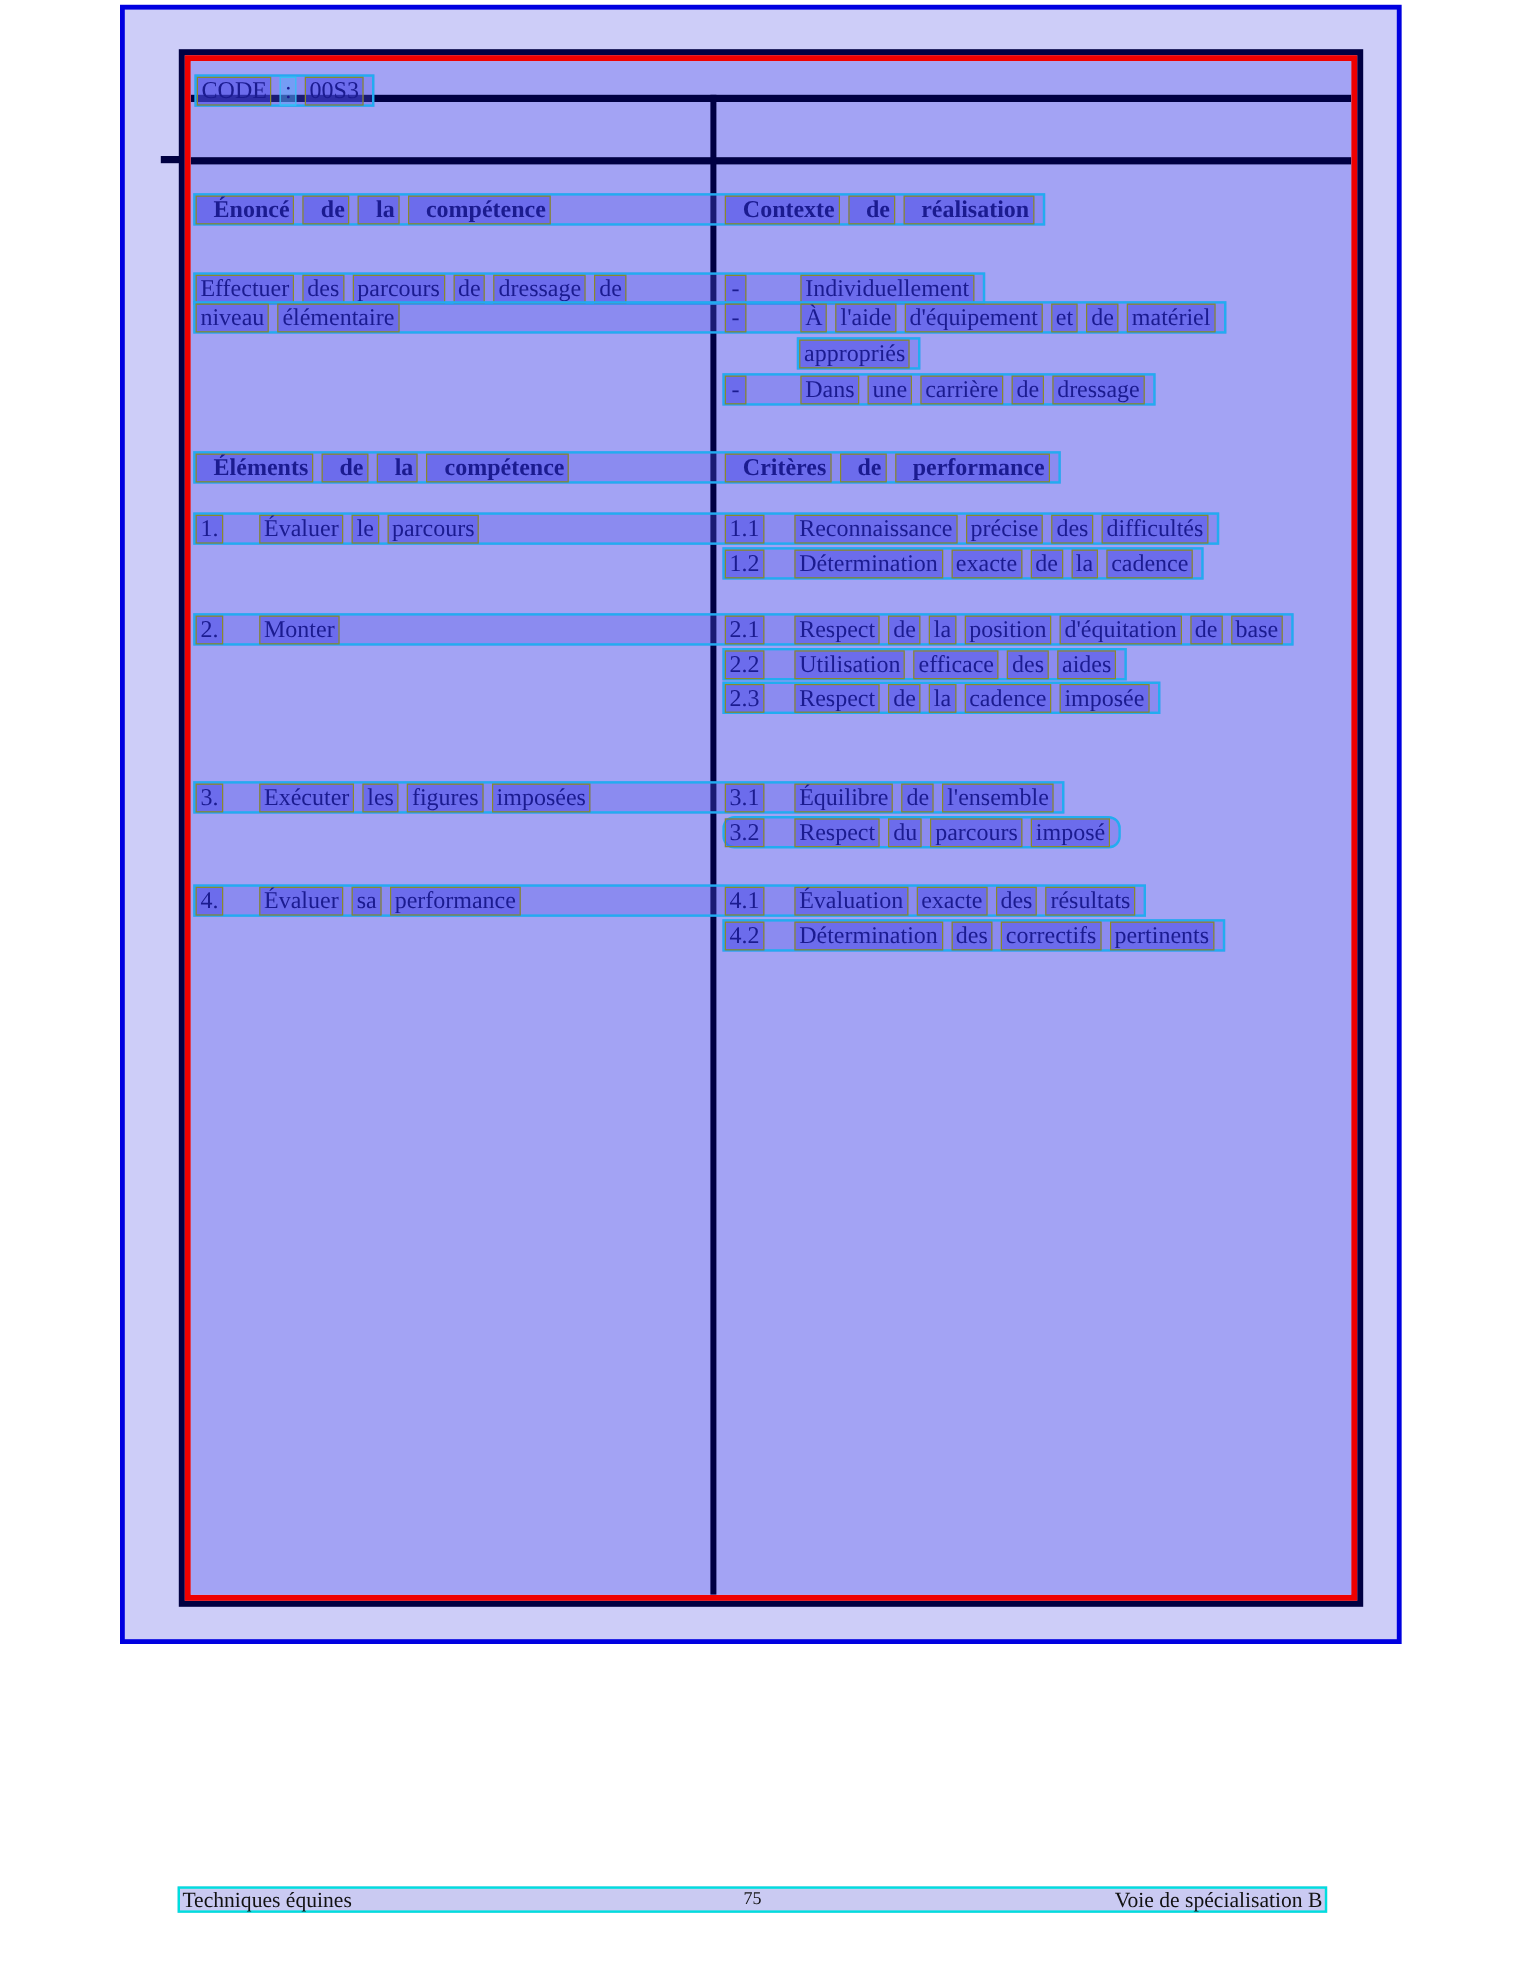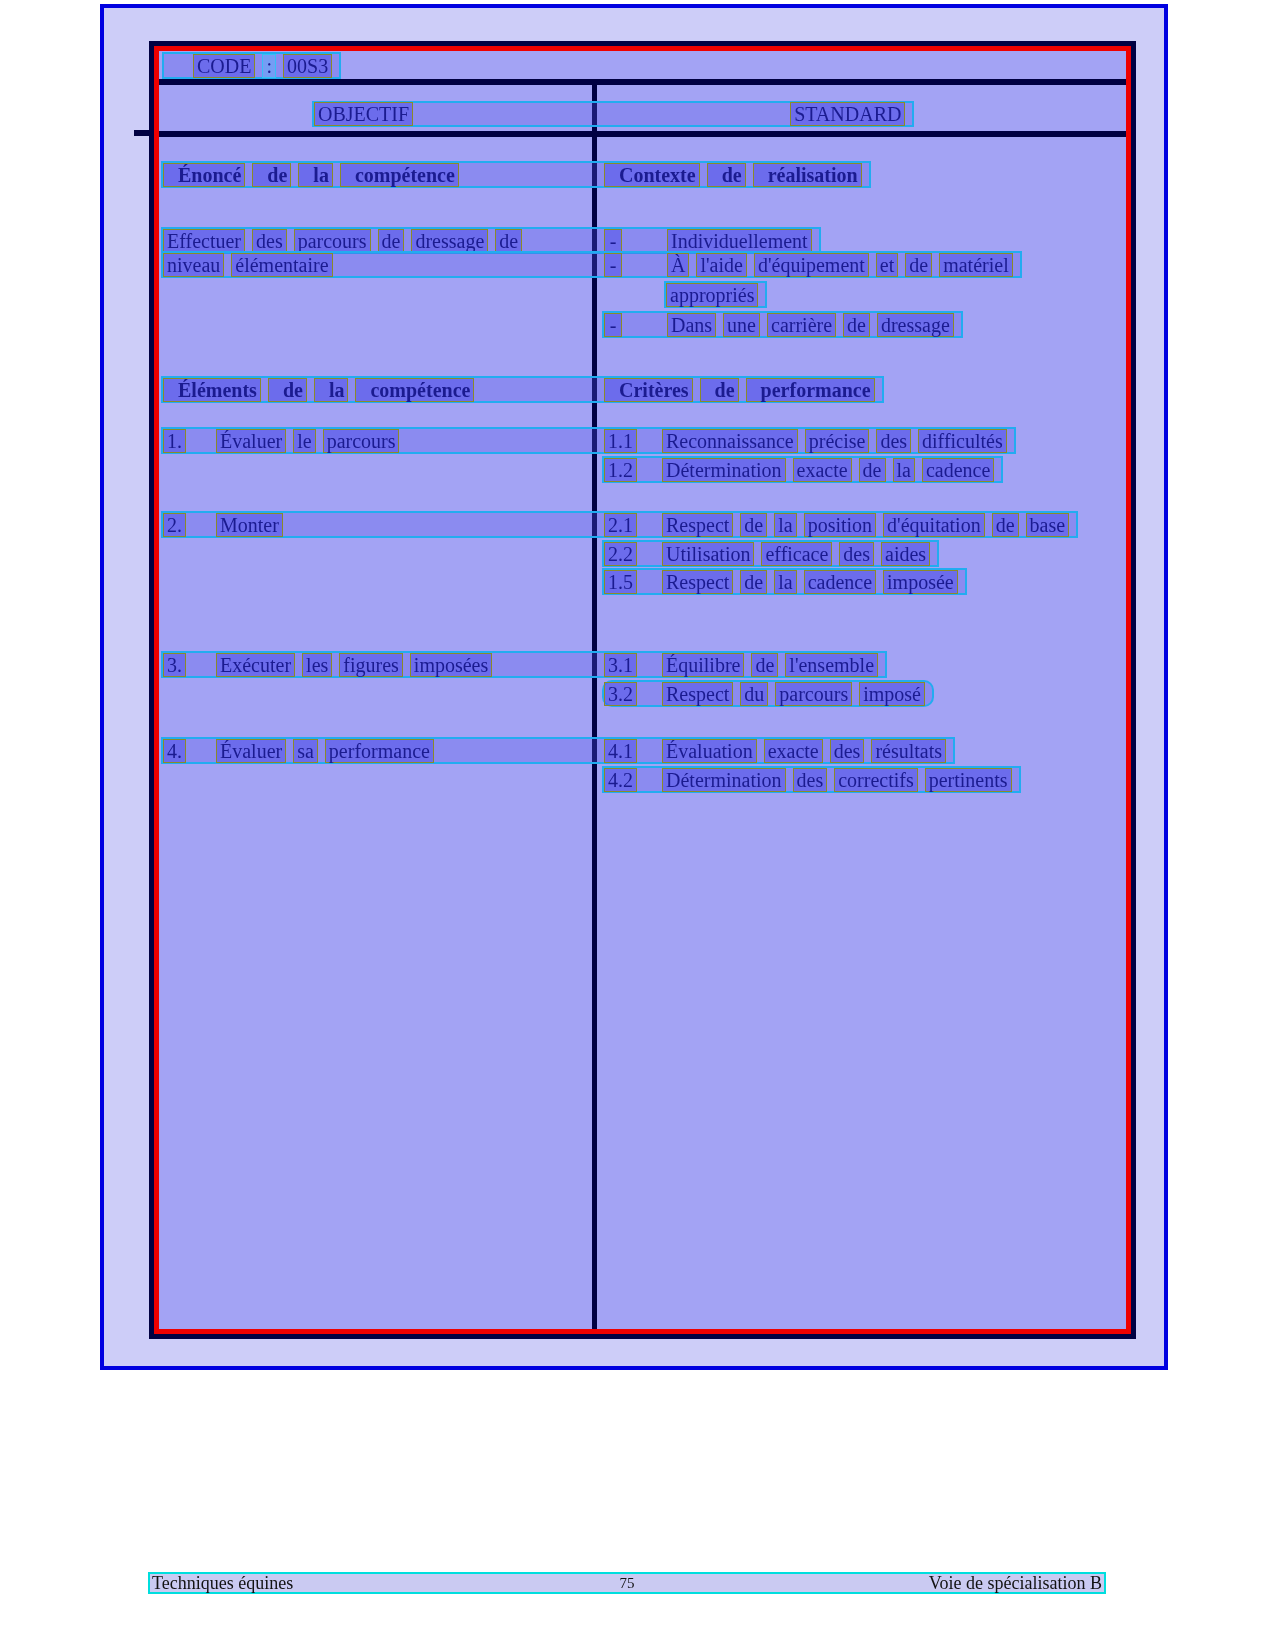--- a/index.html
+++ b/index.html
@@ -49,21 +49,21 @@
     font-size:20px;line-height:20px;padding:1px 3px;
     border:1px solid var(--olive);background:var(--wordfill);
     color:var(--ink);margin-right:7px;
   }
   .word.bold{font-weight:bold;padding-left:14px;}
   .word.colon{border-color:#35c0f5;background:rgba(90,180,250,0.45);}
   .tab-num-left{margin-right:30px;}
   .tab-num-right{margin-right:25px;}
   .tab-dash{margin-right:45px;min-width:10px;text-align:center;}
 
-  .code-strip{left:3px;top:1px;padding-left:29px;}
+  .code-strip{left:3px;top:11px;}
   .header-strip{left:153px;top:50px;height:26px;}
   .header-strip .word{font-size:20px;}
   #standard-label{margin-left:370px;}
 
   .footer-bar{
     position:absolute;left:148px;top:1572px;width:958px;height:22px;
     box-sizing:border-box;border:2px solid var(--foot-border);
     background:var(--foot-fill);color:var(--foot-ink);
     display:flex;align-items:center;font-size:18px;line-height:18px;
   }
@@ -81,24 +81,20 @@
       <div class="table-content" id="table-content">
 
         <div class="line-strip code-strip">
           <span class="word">CODE</span>
           <span class="word colon">:</span>
           <span class="word">00S3</span>
         </div>
 
         <div class="divider-h" id="row-divider-1"></div>
 
-        <div class="line-strip header-strip">
-          <span class="word" id="objectif-label">OBJECTIF</span>
-          <span class="word" id="standard-label">STANDARD</span>
-        </div>
 
         <div class="divider-h" id="row-divider-2"></div>
 
         <div class="divider-v"></div>
 
       <div class="line-strip" style="top: 110px; left: 2px;">
             <div class="seg-left">
               <span class="word bold">Énoncé</span>
               <span class="word bold">de</span>
               <span class="word bold">la</span>
@@ -212,21 +208,21 @@
             <div class="seg-right">
               <span class="word tab-num-right">2.2</span>
               <span class="word">Utilisation</span>
               <span class="word">efficace</span>
               <span class="word">des</span>
               <span class="word">aides</span>
             </div>
           </div>
           <div class="line-strip" style="top: 517px; left: 443px;">
             <div class="seg-right">
-              <span class="word tab-num-right">1.5</span>
+              <span class="word tab-num-right">2.3</span>
               <span class="word">Respect</span>
               <span class="word">de</span>
               <span class="word">la</span>
               <span class="word">cadence</span>
               <span class="word">imposée</span>
             </div>
           </div>
           <div class="line-strip" style="top: 600px; left: 2px;">
             <div class="seg-left">
               <span class="word tab-num-left">3.</span>

